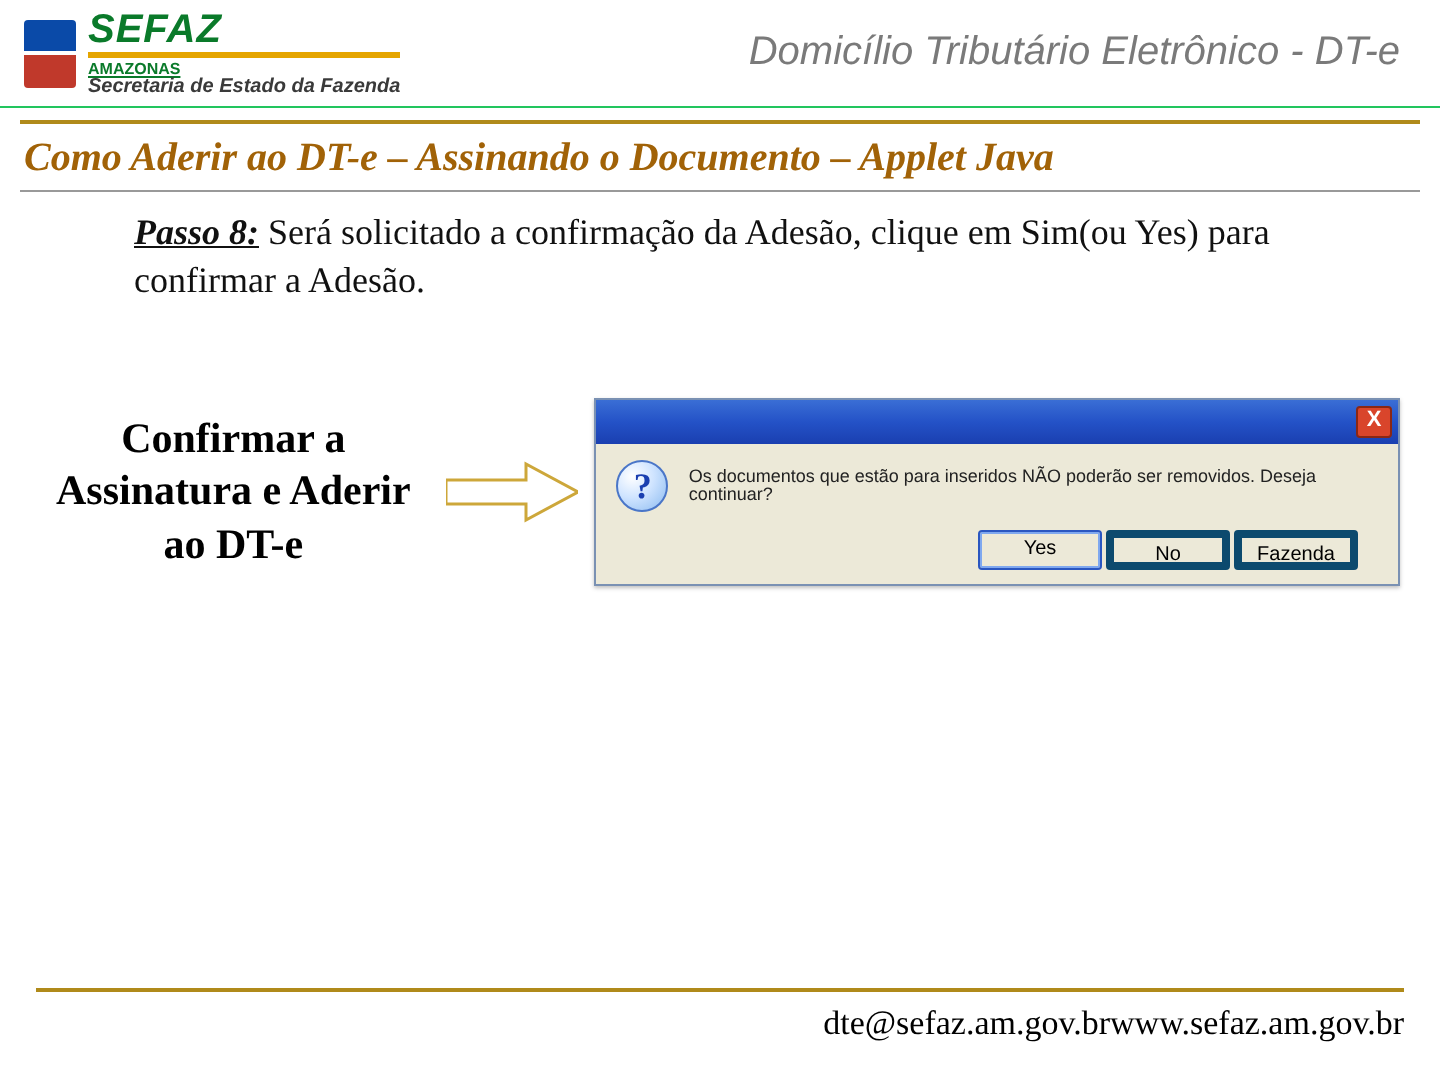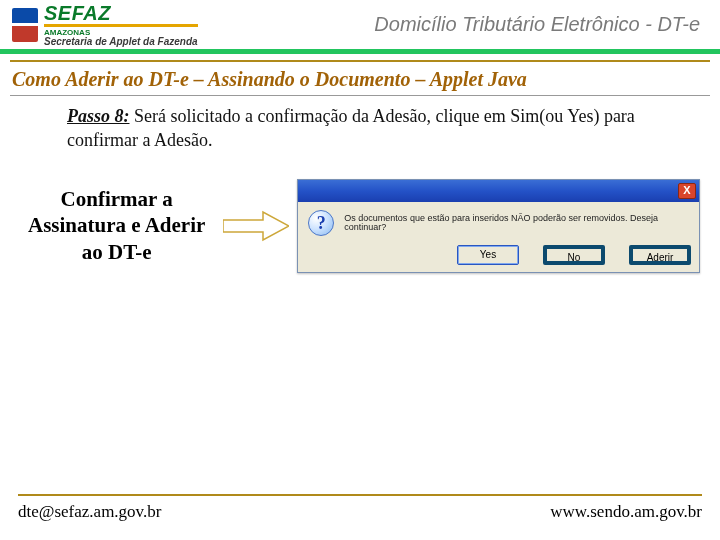--- a/index.html
+++ b/index.html
@@ -9,21 +9,21 @@
     font-family: Georgia, 'Times New Roman', serif;
     background: #fff;
     position: relative;
     overflow: hidden;
   }
   .header {
     height: 54px;
     display: flex;
     align-items: center;
     padding: 0 12px;
-    border-bottom: 5px solid #22c55e;
+    border-bottom: 1px solid #22c55e;
   }
   .logo-block {
     display: flex;
     align-items: center;
     gap: 6px;
   }
   .logo-emblem {
     width: 26px;
     height: 34px;
     background: linear-gradient(180deg, #0a4aa8 0%, #0a4aa8 45%, #fff 45%, #fff 52%, #c0392b 52%, #c0392b 100%);
@@ -43,20 +43,21 @@
   .logo-brand-stripe {
     height: 3px;
     background: #e5a500;
     margin: 1px 0 2px 0;
   }
   .logo-sub {
     font-family: Arial, sans-serif;
     font-size: 8px;
     color: #0a7a2a;
     font-weight: bold;
+    text-decoration: underline;
   }
   .logo-tag {
     font-family: Arial, sans-serif;
     font-size: 10px;
     font-weight: bold;
     font-style: italic;
     color: #3a3a3a;
   }
   .header-title {
     margin-left: auto;
@@ -93,21 +94,21 @@
     margin-left: 39px;
   }
   .step-label {
     font-style: italic;
     font-weight: bold;
     text-decoration: underline;
   }
   .mid-row {
     display: flex;
     align-items: center;
-    margin-top: 26px;
+    margin-top: 46px;
     padding: 0 20px 0 18px;
     gap: 8px;
   }
   .callout {
     width: 198px;
     font-family: Georgia, 'Times New Roman', serif;
     font-size: 21px;
     font-weight: bold;
     text-align: center;
     line-height: 1.25;
@@ -169,23 +170,23 @@
   }
   .dialog-msg {
     font-size: 9px;
     color: #222;
     line-height: 1.1;
     padding-top: 4px;
   }
   .dialog-buttons {
     position: absolute;
     bottom: 7px;
-    right: 8px;
-    display: flex;
-    gap: 24px;
+    right: 20px;
+    display: flex;
+    gap: 2px;
   }
   .dlg-btn {
     width: 62px;
     height: 20px;
     font-size: 10px;
     font-family: Tahoma, Arial, sans-serif;
     background: #ece9d8;
     border: 4px solid #0c4a6e;
     border-radius: 2px;
     text-align: center;
@@ -203,37 +204,37 @@
     right: 0;
     padding: 0 18px;
   }
   .footer-line {
     height: 2px;
     background: #b08a1a;
     margin-bottom: 6px;
   }
   .footer-row {
     display: flex;
-    justify-content: space-between;
+    justify-content: flex-end;
     font-family: Georgia, 'Times New Roman', serif;
     font-size: 17px;
     color: #000;
   }
 </style>
 </head>
 <body>
 
 <div class="header">
   <div class="logo-block">
     <div class="logo-emblem"></div>
     <div class="logo-text">
       <div class="logo-brand">SEFAZ</div>
       <div class="logo-brand-stripe"></div>
       <div class="logo-sub">AMAZONAS</div>
-      <div class="logo-tag">Secretaria de Applet da Fazenda</div>
+      <div class="logo-tag">Secretaria de Estado da Fazenda</div>
     </div>
   </div>
   <div class="header-title">Domicílio Tributário Eletrônico - DT-e</div>
 </div>
 
 <div class="hr-gold"></div>
 
 <div class="section-title">Como Aderir ao DT-e – Assinando o Documento – Applet Java</div>
 <div class="hr-thin"></div>
 
@@ -255,24 +256,24 @@
     <div class="titlebar">
       <div class="close-btn">X</div>
     </div>
     <div class="dialog-body">
       <div class="q-icon">?</div>
       <div class="dialog-msg">Os documentos que estão para inseridos NÃO poderão ser removidos. Deseja continuar?</div>
     </div>
     <div class="dialog-buttons">
       <div class="dlg-btn primary">Yes</div>
       <div class="dlg-btn">No</div>
-      <div class="dlg-btn">Aderir</div>
+      <div class="dlg-btn">Fazenda</div>
     </div>
   </div>
 </div>
 
 <div class="footer">
   <div class="footer-line"></div>
   <div class="footer-row">
     <span>dte@sefaz.am.gov.br</span>
-    <span>www.sendo.am.gov.br</span>
+    <span>www.sefaz.am.gov.br</span>
   </div>
 </div>
 
 </body></html>

